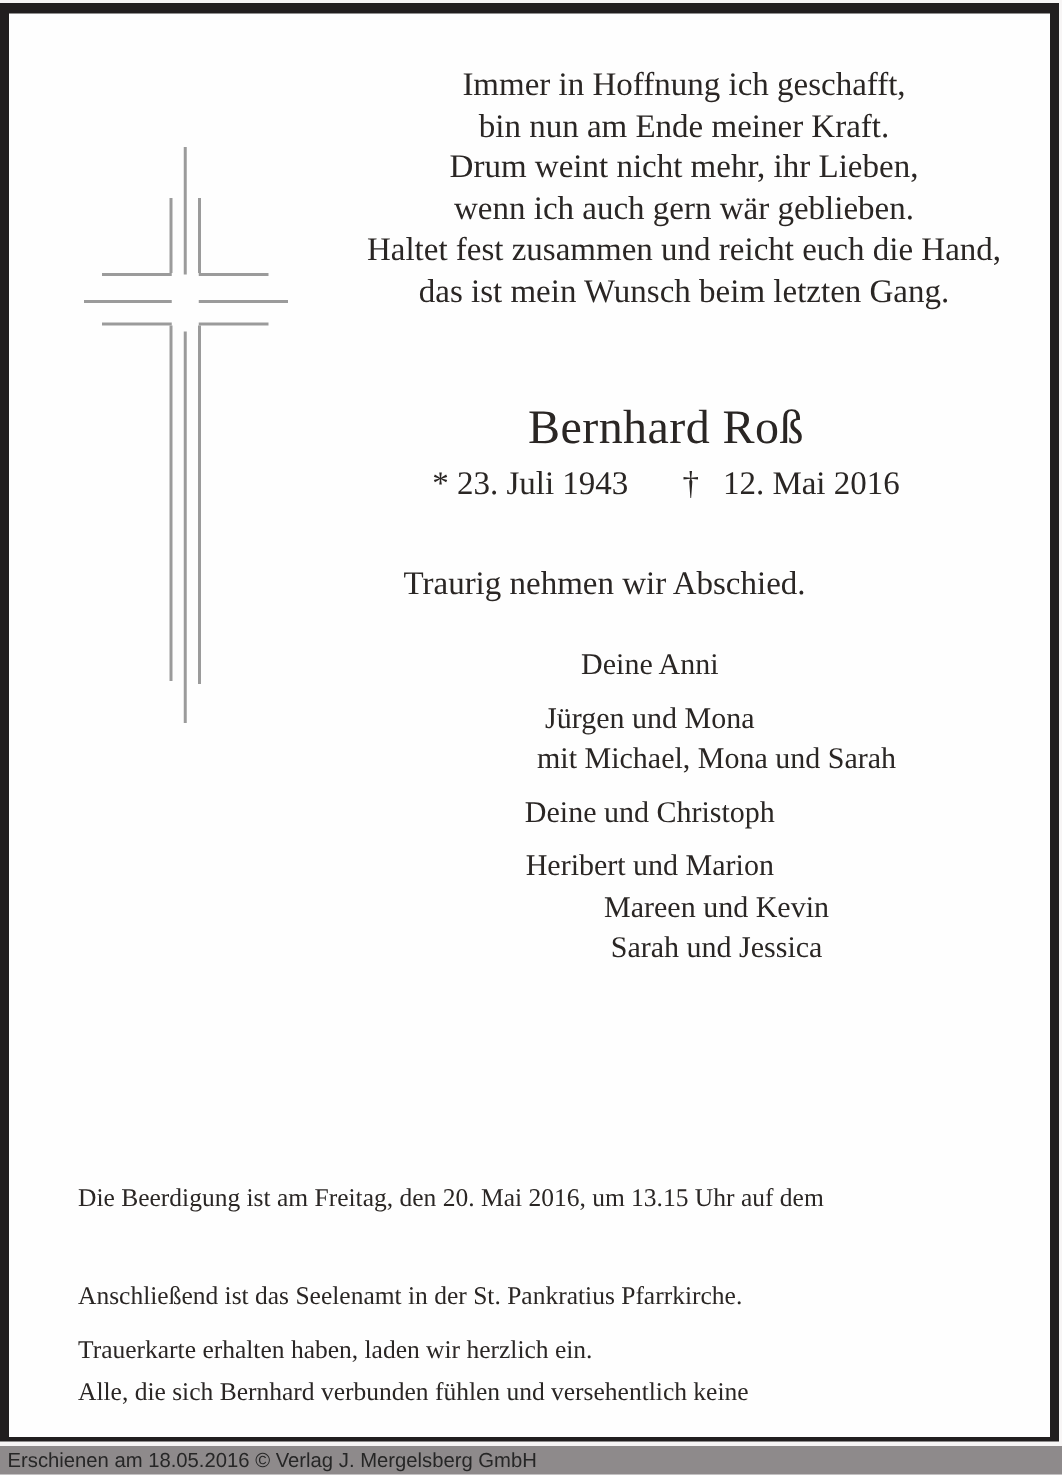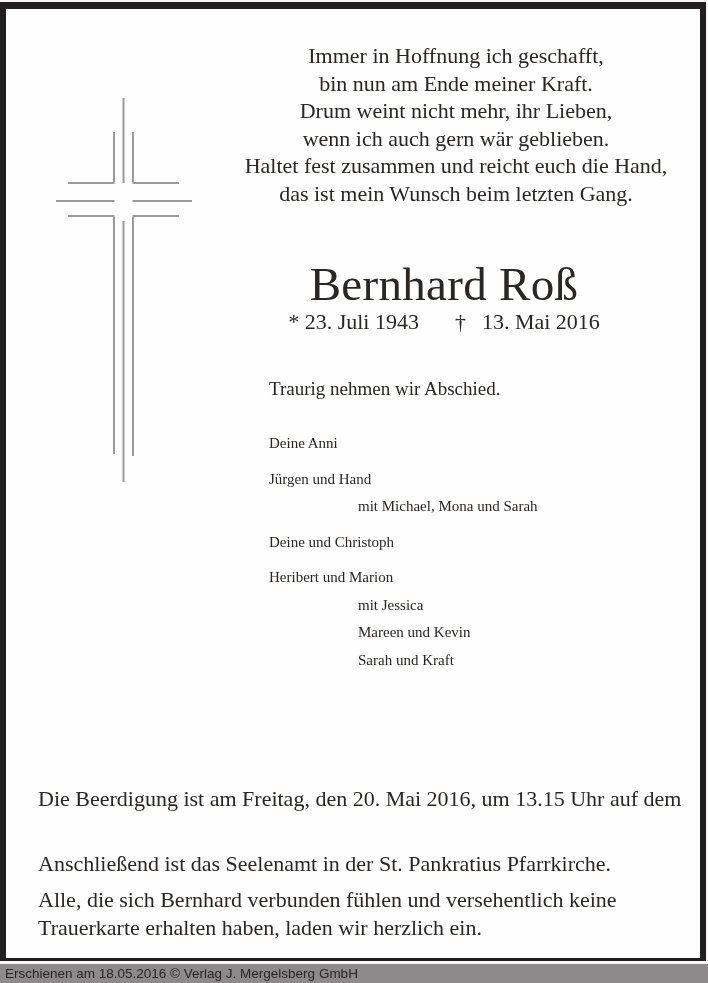--- a/index.html
+++ b/index.html
@@ -24,30 +24,30 @@
     background:var(--card-bg);
     border-style:solid;border-color:var(--border);
     border-width:7px 6px 3px 6px;
   }
   .cross-svg{position:absolute;left:40px;top:85px;width:150px;height:395px;}
   .poem{
     position:absolute;left:190px;top:33px;width:520px;
     text-align:center;font-size:22px;line-height:27.5px;white-space:nowrap;
   }
   .name-block{position:absolute;left:178px;top:252px;width:520px;text-align:center;}
-  .name{font-size:47px;line-height:46px;letter-spacing:.3px;}
+  .name{font-size:32px;line-height:46px;letter-spacing:.3px;}
   .dates{font-size:22px;line-height:26px;margin-top:2px;white-space:nowrap;}
   .dates .dagger{display:inline-block;margin-left:36px;margin-right:16px;}
-  .farewell{position:absolute;left:263px;top:366px;font-size:19px;line-height:27px;white-space:nowrap;}
-  .family{position:absolute;left:263px;top:421px;font-size:15px;line-height:27.5px;}
+  .farewell{position:absolute;left:263px;top:366px;font-size:22px;line-height:27px;white-space:nowrap;}
+  .family{position:absolute;left:263px;top:421px;font-size:20px;line-height:27.5px;text-align:center;}
   .family .family-group{margin-bottom:8px;}
   .family .sub-line{padding-left:89px;white-space:nowrap;}
   .family .main-line{white-space:nowrap;}
   .address{position:absolute;left:30px;top:729px;font-size:22px;line-height:27px;white-space:nowrap;}
-  .para{position:absolute;left:32px;font-size:22px;line-height:27.5px;white-space:nowrap;}
+  .para{position:absolute;left:46px;font-size:17px;line-height:27.5px;white-space:nowrap;}
   .funeral{top:776px;}
   .service{top:841px;}
   .invitation{top:877px;}
   .footer-bar{
     position:absolute;left:0;top:964px;width:708px;height:35px;
     background:var(--bar-bg);
     font-family:"Liberation Sans","DejaVu Sans",sans-serif;
     font-size:13.5px;line-height:19px;color:var(--bar-text);
     padding-left:5px;
   }
@@ -80,55 +80,54 @@
         <div class="poem-line">bin nun am Ende meiner Kraft.</div>
         <div class="poem-line">Drum weint nicht mehr, ihr Lieben,</div>
         <div class="poem-line">wenn ich auch gern wär geblieben.</div>
         <div class="poem-line">Haltet fest zusammen und reicht euch die Hand,</div>
         <div class="poem-line">das ist mein Wunsch beim letzten Gang.</div>
       </div>
 
     <div class="name-block">
       <div class="name">Bernhard Roß</div>
       <div class="dates">
-        <span class="birth">* 23. Juli 1943</span><span class="dagger">†</span><span class="death">13. Mai 2016</span>
+        <span class="birth">* 23. Juli 1943</span><span class="dagger">†</span><span class="death">12. Mai 2016</span>
       </div>
     </div>
 
     <div class="farewell">Traurig nehmen wir Abschied.</div>
 
     <div class="family">
         <div class="family-group">
           <div class="main-line">Deine Anni</div>
         </div>
         <div class="family-group">
-          <div class="main-line">Jürgen und Hand</div>
+          <div class="main-line">Jürgen und Mona</div>
           <div class="sub-line">mit Michael, Mona und Sarah</div>
         </div>
         <div class="family-group">
           <div class="main-line">Deine und Christoph</div>
         </div>
         <div class="family-group">
           <div class="main-line">Heribert und Marion</div>
-          <div class="sub-line">mit Jessica</div>
           <div class="sub-line">Mareen und Kevin</div>
-          <div class="sub-line">Sarah und Kraft</div>
+          <div class="sub-line">Sarah und Jessica</div>
         </div>
       </div>
 
 
     <div class="para funeral">
         <div class="para-line">Die Beerdigung ist am Freitag, den 20. Mai 2016, um 13.15 Uhr auf dem</div>
       </div>
 
     <div class="para service">Anschließend ist das Seelenamt in der St. Pankratius Pfarrkirche.</div>
 
     <div class="para invitation">
+        <div class="para-line">Trauerkarte erhalten haben, laden wir herzlich ein.</div>
         <div class="para-line">Alle, die sich Bernhard verbunden fühlen und versehentlich keine</div>
-        <div class="para-line">Trauerkarte erhalten haben, laden wir herzlich ein.</div>
       </div>
 
   </div>
 
   <div class="footer-bar">
     <span>Erschienen am 18.05.2016 © Verlag J. Mergelsberg GmbH</span>
   </div>
 </div>
 
 </body></html>

